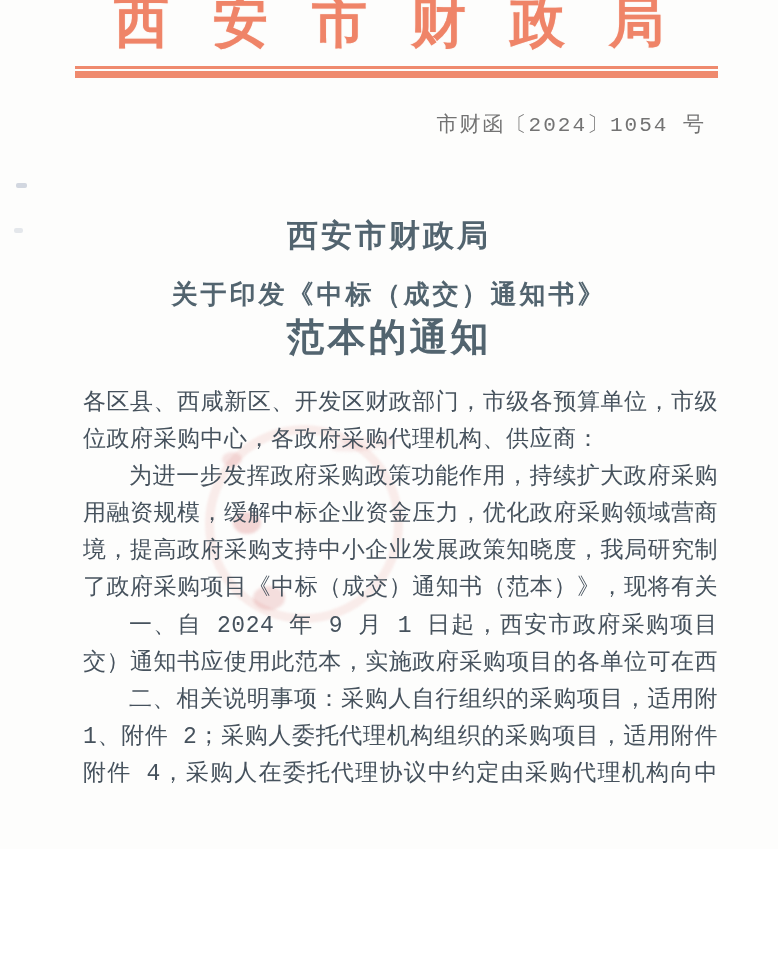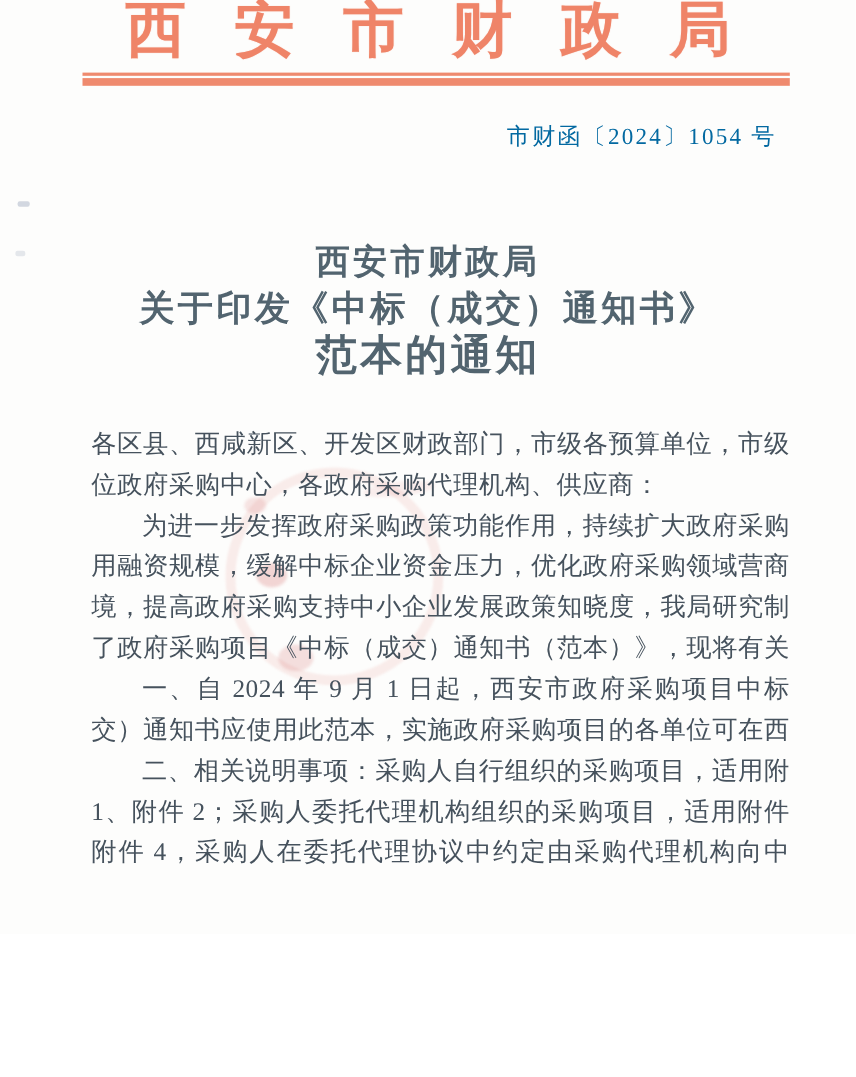--- a/index.html
+++ b/index.html
@@ -1,19 +1,19 @@
 <!DOCTYPE html>
 <html><head>
 <meta charset="utf-8">
 <style>
   html,body { margin:0; padding:0; background:#ffffff; }
   .page {
     position:relative; width:778px; height:849px;
     background:#fdfdfc; overflow:hidden;
-    font-family:Liberation Serif, serif;
+    font-family:Liberation Mono, monospace;
   }
 
   
   .agency {
     position:absolute; top:-4px; left:0; width:778px;
     text-align:center; padding-left:44px; box-sizing:border-box;
     font-size:55px; line-height:62px; font-weight:bold;
     letter-spacing:44px; color:#ef8468;
     text-shadow:0 0 1px rgba(239,132,104,.45);
     white-space:nowrap;
@@ -24,32 +24,32 @@
   .rl { width:100%; }
   .rule-top .a { height:3px; background:#ef8a6e; }
   .rule-top .g { height:2px; background:#fdfdfc; }
   .rule-top .b { height:7px; background:#ef8a6e; }
   .rule-bottom .a { height:3px; background:#ef8a6e; }
   .rule-bottom .g { height:2px; background:#fdfdfc; }
   .rule-bottom .b { height:4px; background:#ef8a6e; }
 
   .docnum {
     position:absolute; top:110px; right:72px;
-    font-size:21px; color:#0369a1; letter-spacing:2px;
+    font-size:21px; color:#737373; letter-spacing:2px;
     white-space:nowrap;
   }
 
   
   .title {
     position:absolute; top:216px; left:0; width:778px;
     text-align:center; color:#52646f; font-weight:bold;
   }
   .title div { line-height:43px; letter-spacing:3px; white-space:nowrap; }
   .t1 { font-size:31px; }
-  .t2 { font-size:32px; }
+  .t2 { font-size:26px;margin-top:16px; }
   .t3 { font-size:38px; }
 
   
   .seal { position:absolute; left:0; top:0; width:0; height:0; }
   .seal-ring {
     position:absolute; left:205px; top:425px; width:180px; height:180px;
     border:9px solid rgba(214,88,82,0.10); border-radius:50%;
     filter:blur(1px);
   }
   .blob { position:absolute; border-radius:50%; filter:blur(1.5px); }

